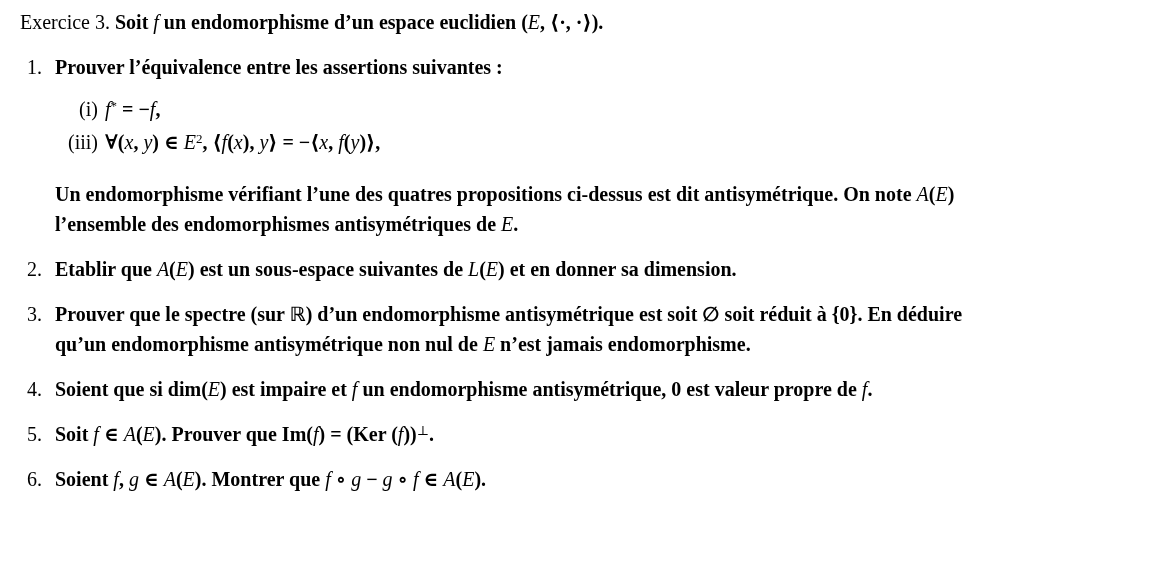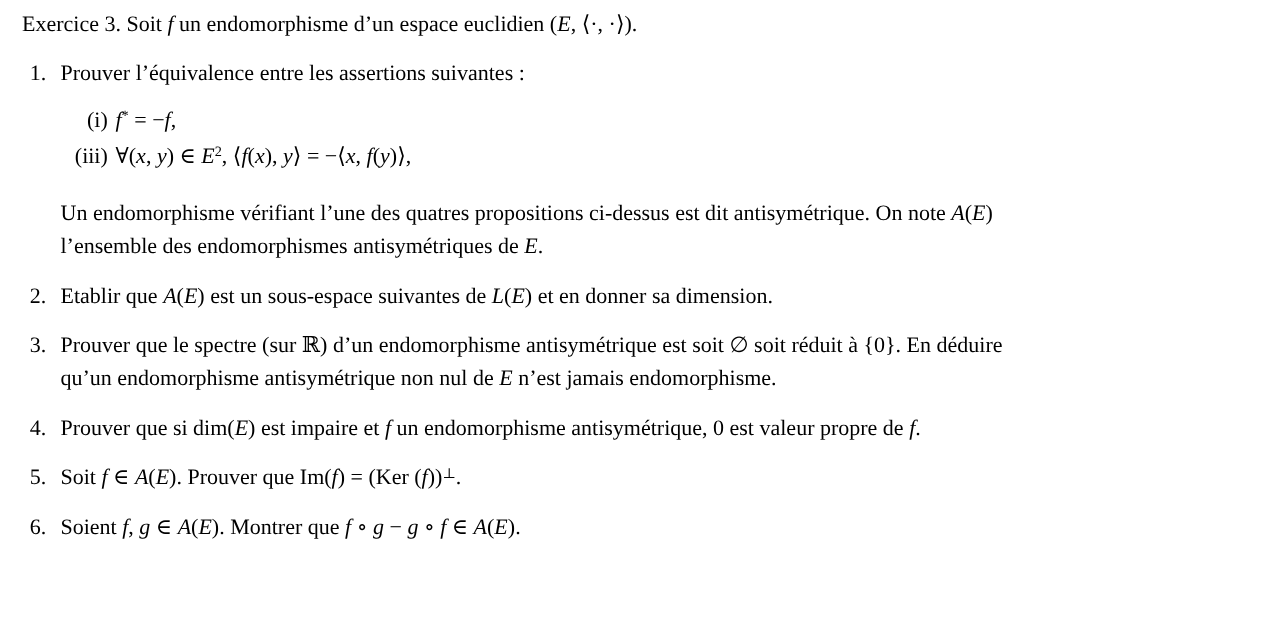--- a/index.html
+++ b/index.html
@@ -48,21 +48,21 @@
     flex: 0 0 50px;
     box-sizing: border-box;
     text-align: right;
     padding-right: 7px;
   }
   .para {
     margin-left: 35px;
     margin-top: 22px;
     align-items: center;
   }
-  .s-r { font-style: normal; }
+  .s-r { font-style: normal; font-weight: bold; }
   .s-b { font-weight: 400; }
   .s-i { font-style: italic; }
   .s-cal { font-style: italic; }
   .s-sup {
     font-size: 0.65em;
     vertical-align: 0.45em;
     line-height: 0;
   }
 </style>
 </head>
@@ -90,21 +90,21 @@
     <div class="block item">
       <span class="label">2.</span>
       <div class="content"><span class="s-r">Etablir que </span><span class="s-cal">A</span><span class="s-r">(</span><span class="s-i">E</span><span class="s-r">) est un sous-espace suivantes de </span><span class="s-i">L</span><span class="s-r">(</span><span class="s-i">E</span><span class="s-r">) et en donner sa dimension.</span></div>
     </div>
     <div class="block item">
       <span class="label">3.</span>
       <div class="content"><span class="s-r">Prouver que le spectre (sur ℝ) d’un endomorphisme antisymétrique est soit ∅ soit réduit à {0}. En déduire</span><br><span class="s-r">qu’un endomorphisme antisymétrique non nul de </span><span class="s-i">E</span><span class="s-r"> n’est jamais endomorphisme.</span></div>
     </div>
     <div class="block item">
       <span class="label">4.</span>
-      <div class="content"><span class="s-r">Prouver que si dim(</span><span class="s-i">E</span><span class="s-r">) est impaire et </span><span class="s-i">f</span><span class="s-r"> un endomorphisme antisymétrique, 0 est valeur propre de </span><span class="s-i">f</span><span class="s-r">.</span></div>
+      <div class="content"><span class="s-r">Soient que si dim(</span><span class="s-i">E</span><span class="s-r">) est impaire et </span><span class="s-i">f</span><span class="s-r"> un endomorphisme antisymétrique, 0 est valeur propre de </span><span class="s-i">f</span><span class="s-r">.</span></div>
     </div>
     <div class="block item">
       <span class="label">5.</span>
       <div class="content"><span class="s-r">Soit </span><span class="s-i">f</span><span class="s-r"> ∈ </span><span class="s-cal">A</span><span class="s-r">(</span><span class="s-i">E</span><span class="s-r">). Prouver que Im(</span><span class="s-i">f</span><span class="s-r">) = (Ker (</span><span class="s-i">f</span><span class="s-r">))</span><span class="s-sup">⊥</span><span class="s-r">.</span></div>
     </div>
     <div class="block item">
       <span class="label">6.</span>
       <div class="content"><span class="s-r">Soient </span><span class="s-i">f</span><span class="s-r">, </span><span class="s-i">g</span><span class="s-r"> ∈ </span><span class="s-cal">A</span><span class="s-r">(</span><span class="s-i">E</span><span class="s-r">). Montrer que </span><span class="s-i">f</span><span class="s-r"> ∘ </span><span class="s-i">g</span><span class="s-r"> − </span><span class="s-i">g</span><span class="s-r"> ∘ </span><span class="s-i">f</span><span class="s-r"> ∈ </span><span class="s-cal">A</span><span class="s-r">(</span><span class="s-i">E</span><span class="s-r">).</span></div>
     </div>
   </div>

